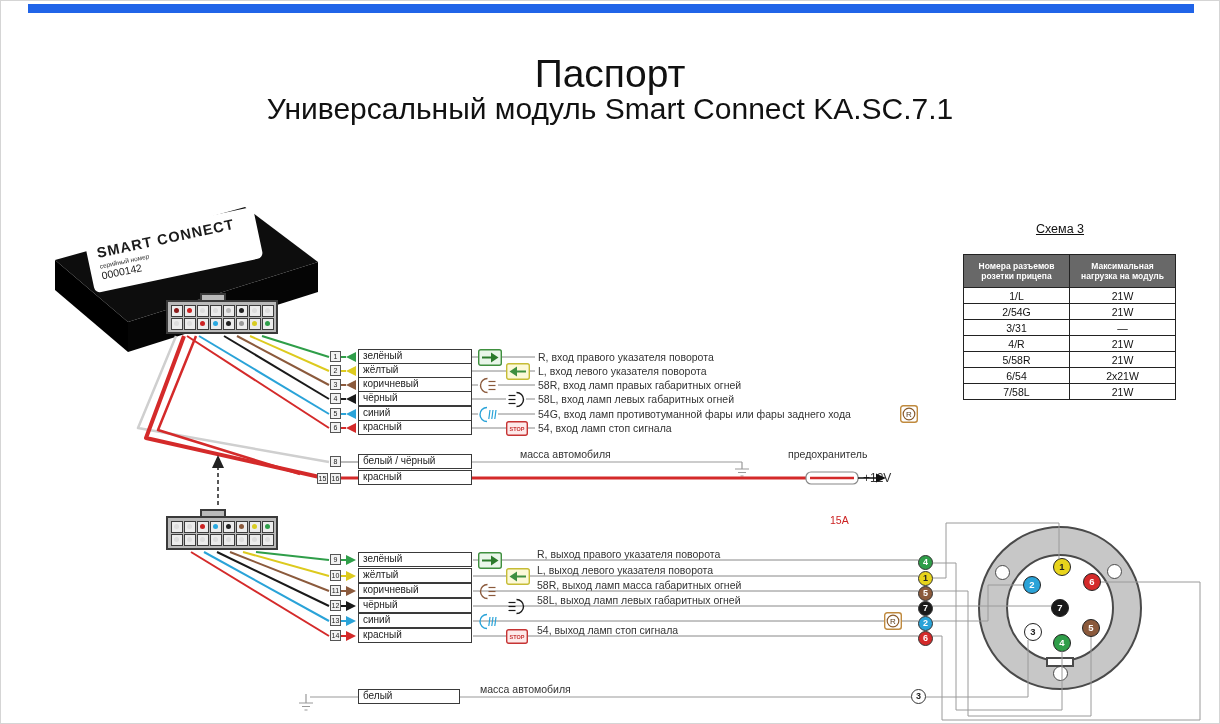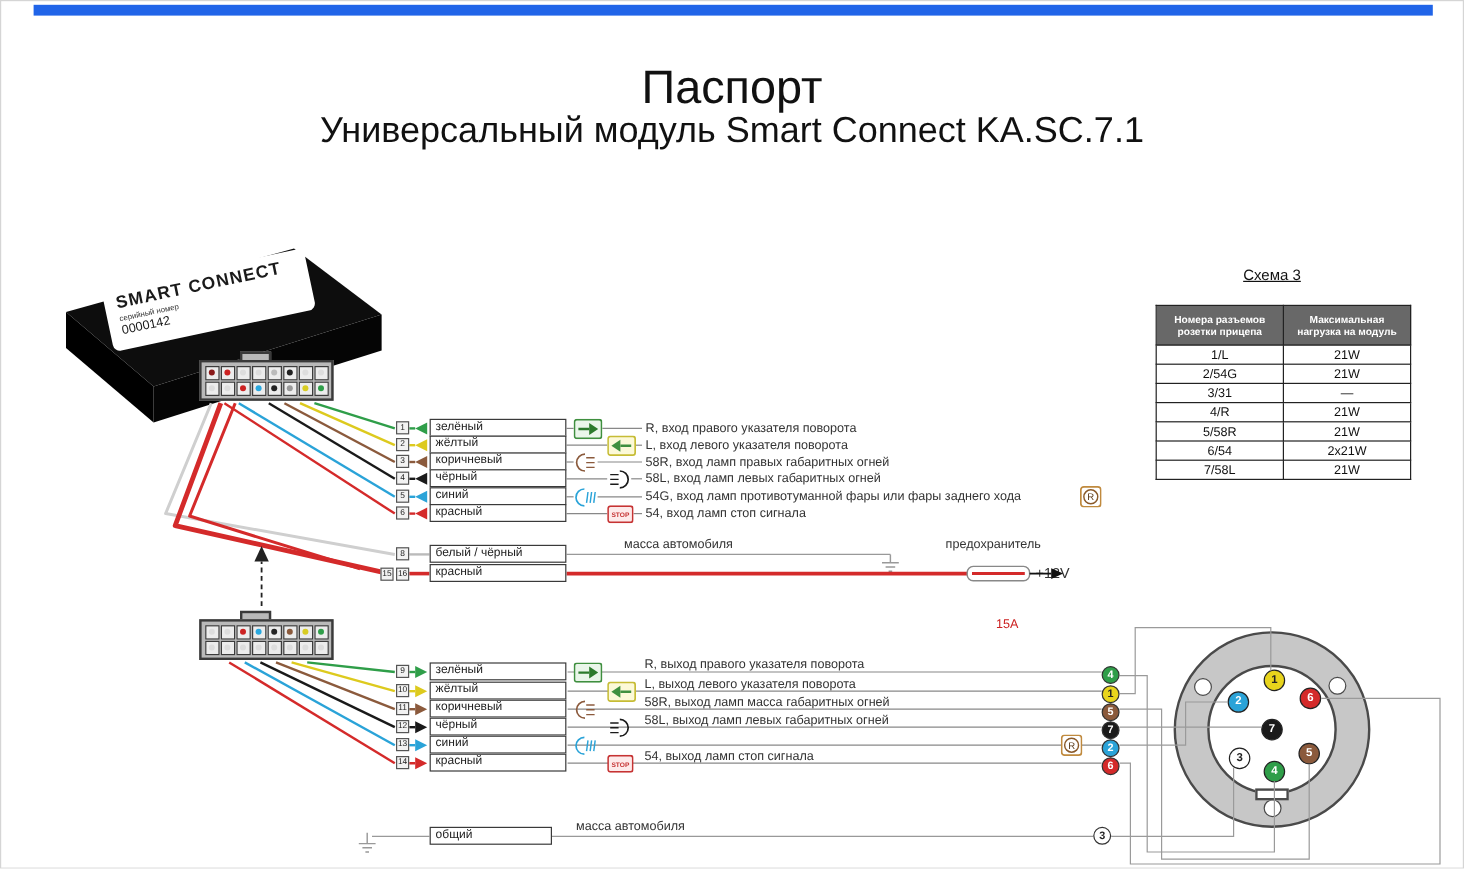--- a/index.html
+++ b/index.html
@@ -319,21 +319,21 @@
   <div class="tag" style="left:330px;top:630px;">14</div>
   <i class="tri r" style="left:346px;top:631px;border-left-color:#d42a2a;"></i>
   <div class="wbox" style="top:628px;">красный</div>
   <svg class="icon-svg" style="left:506px;top:629px;" width="22" height="15" viewBox="0 0 22 15">
     <rect x="0.7" y="0.7" width="20.6" height="13.6" rx="2" fill="#fdeaea" stroke="#c63333" stroke-width="1.4"></rect>
     <text x="11" y="10" text-anchor="middle" font-size="5.5" font-weight="bold" fill="#c63333">STOP</text>
   </svg>
   <div class="desc" style="left:537px;top:624px;">54, выход ламп стоп сигнала</div>
   <div class="ocirc" style="left:918px;top:631px;background:#d42a2a;">6</div>
 
-  <div class="wbox" style="top:689px;width:102px;">общий</div>
+  <div class="wbox" style="top:689px;width:102px;">белый</div>
   <div class="desc" style="left:480px;top:683px;">масса автомобиля</div>
   <div class="ocirc" style="left:911px;top:689px;background:#fff;color:#222;">3</div>
 
   <div class="abs" style="left:963px;top:222px;width:194px;text-align:center;font-size:12.5px;text-decoration:underline;color:#111;z-index:4;">Схема 3</div>
   <table class="schema">
     <thead>
         <tr>
       <th>Номера разъемов розетки прицепа</th>
       <th>Максимальная нагрузка на модуль</th>
     </tr>

